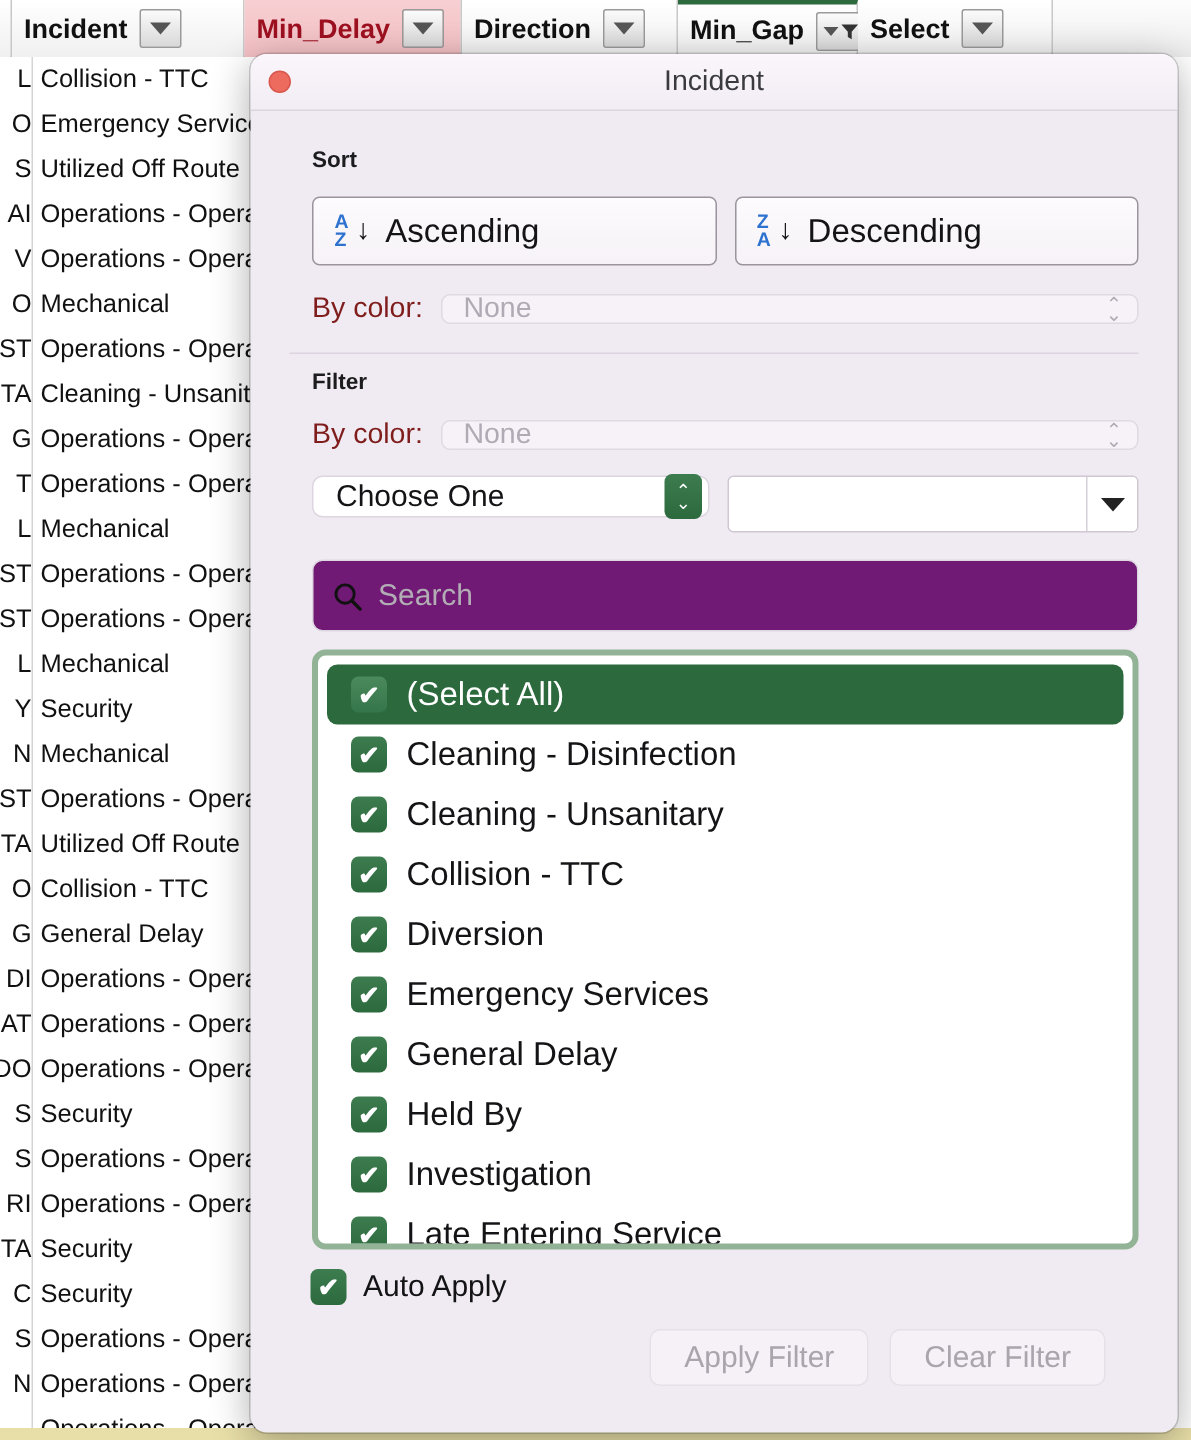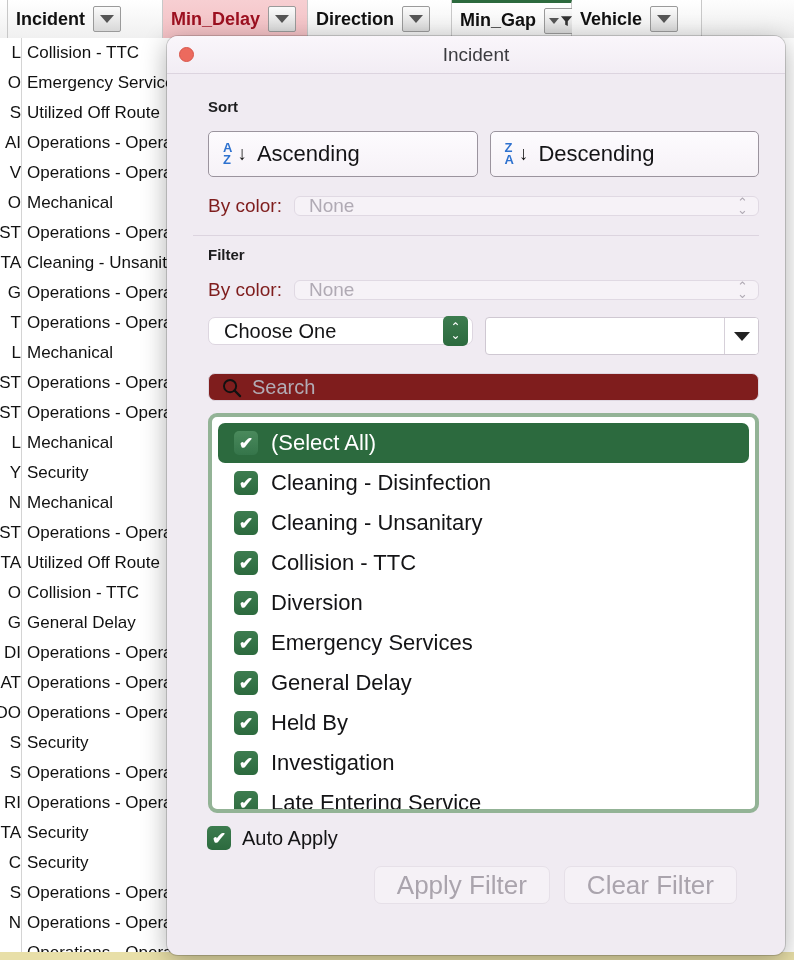--- a/index.html
+++ b/index.html
@@ -182,22 +182,22 @@
   }
   .combo-arrow .tri {
     width: 0; height: 0;
     border-left: 8px solid transparent;
     border-right: 8px solid transparent;
     border-top: 9px solid #222;
   }
 
   .searchbox {
     margin: 18px 0 0 15px;
-    height: 28px;
-    background: #7f1d1d; border: 1px solid #ded7e1; border-radius: 7px;
+    height: 48px;
+    background: #701a75; border: 1px solid #ded7e1; border-radius: 7px;
     display: flex; align-items: center; gap: 10px; padding-left: 12px;
   }
   .searchbox .ph { font-size: 20px; color: #b2acb5; }
 
   .listwrap {
     margin: 12px 0 0 15px;
     border: 4px solid #93b396; border-radius: 9px;
     background: #ffffff;
     height: 400px; overflow: hidden;
     padding: 6px 6px 0 6px;
@@ -222,21 +222,21 @@
     font-size: 20px; color: #141416;
   }
   .btn-row {
     display: flex; justify-content: flex-end; gap: 14px;
     margin: 16px 22px 0 0;
   }
   .btn {
     height: 38px; padding: 0 22px;
     background: #f5f1f6; border: 1px solid #e6e0e8; border-radius: 7px;
     display: flex; align-items: center; justify-content: center;
-    font-size: 26px; color: #aaa4ad;
+    font-size: 20px; color: #aaa4ad;
   }
 </style>
 </head>
 <body>
 
 <div id="sheet">
 
   <div class="header-row">
     <div class="hcell tiny"></div>
 
@@ -265,21 +265,21 @@
       <span class="lbl">Min_Gap</span>
       <span class="drop-btn filter">
         <span class="tri"></span>
         <svg class="funnel" viewBox="0 0 14 14">
           <path d="M1 2 H13 L8.4 7.2 V12.5 L5.6 11 V7.2 Z" fill="#333"></path>
         </svg>
       </span>
     </div>
 
     <div class="hcell" style="width:130px">
-      <span class="lbl">Vehicle</span>
+      <span class="lbl">Select</span>
       <span class="drop-btn">
           <span class="tri"></span>
         </span>
     </div>
 
     <div class="hcell blank"></div>
   </div>
 
   <div class="grid-body" id="grid-body">
       <div class="row">

